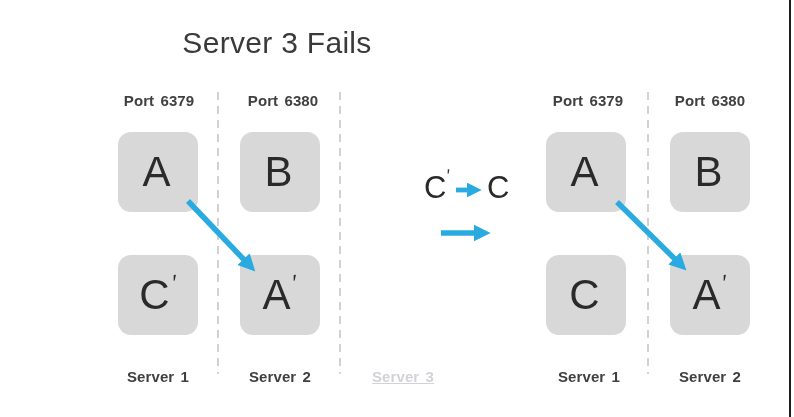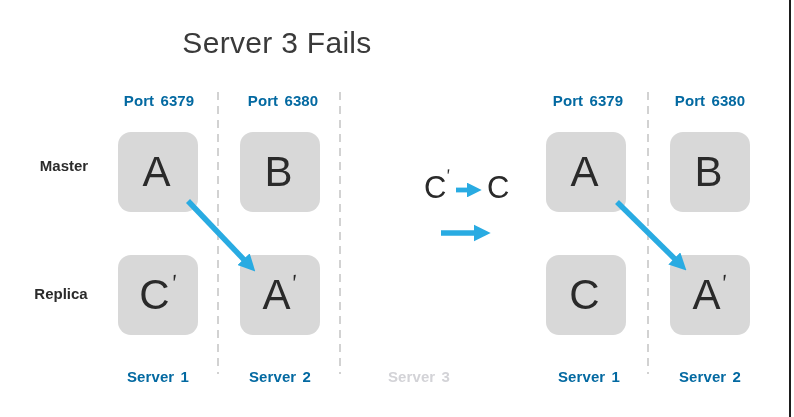--- a/index.html
+++ b/index.html
@@ -22,21 +22,21 @@
     letter-spacing: 0.3px;
     line-height: 32px;
   }
   .port-label, .server-label {
     position: absolute;
     top: 93px;
     width: 110px;
     text-align: center;
     font-size: 15px;
     font-weight: 700;
-    color: #0369a1;
+    color: #404040;
     line-height: 15px;
     letter-spacing: 0.1px;
     word-spacing: 2px;
   }
   .server-label { top: 357px; margin-top: 12px; }
   .server-label.muted { color: #d3d3d7; }
   .row-label {
     position: absolute;
     width: 92px;
     text-align: center;
@@ -112,22 +112,20 @@
 
 <div class="canvas">
 
   <div class="title">Server 3 Fails</div>
 
   <div class="port-label" style="left:104px;">Port 6379</div>
   <div class="port-label" style="left:228px;">Port 6380</div>
   <div class="port-label" style="left:533px;">Port 6379</div>
   <div class="port-label" style="left:655px;">Port 6380</div>
 
-  <div class="row-label" style="left:18px; top:158px;">Master</div>
-  <div class="row-label" style="left:15px; top:286px;">Replica</div>
 
   <div class="divider" style="left:217px;"></div>
   <div class="divider" style="left:339px;"></div>
   <div class="divider" style="left:647px;"></div>
 
   <div class="node-box" style="left:118px; top:132px;">
     <span class="box-letter">A</span>
       <span class="box-prime"></span>
   </div>
   <div class="node-box" style="left:240px; top:132px;">
@@ -163,21 +161,21 @@
   <div class="note-letter" style="left:424px;">
     <span>C</span>
       <span class="note-prime">′</span>
   </div>
   <div class="note-letter" style="left:487px;">
     <span>C</span>
   </div>
 
   <div class="server-label" style="left:103px;">Server 1</div>
   <div class="server-label" style="left:225px;">Server 2</div>
-  <div class="server-label muted" style="left:364px;">Server 3</div>
+  <div class="server-label muted" style="left:348px;text-decoration:underline;">Server 3</div>
   <div class="server-label" style="left:534px;">Server 1</div>
   <div class="server-label" style="left:655px;">Server 2</div>
 
   <svg class="arrows-overlay" viewBox="0 0 794 417" xmlns="http://www.w3.org/2000/svg">
     <defs>
       <marker id="ah" viewBox="0 0 10 10" refX="5.5" refY="5" markerWidth="3.1" markerHeight="3.1" orient="auto">
         <path d="M0,0 L10,5 L0,10 Z" fill="#29abe2"></path>
       </marker>
     </defs>
     <line x1="188" y1="201" x2="250" y2="266" stroke="#29abe2" stroke-width="5.5" marker-end="url(#ah)"></line>

